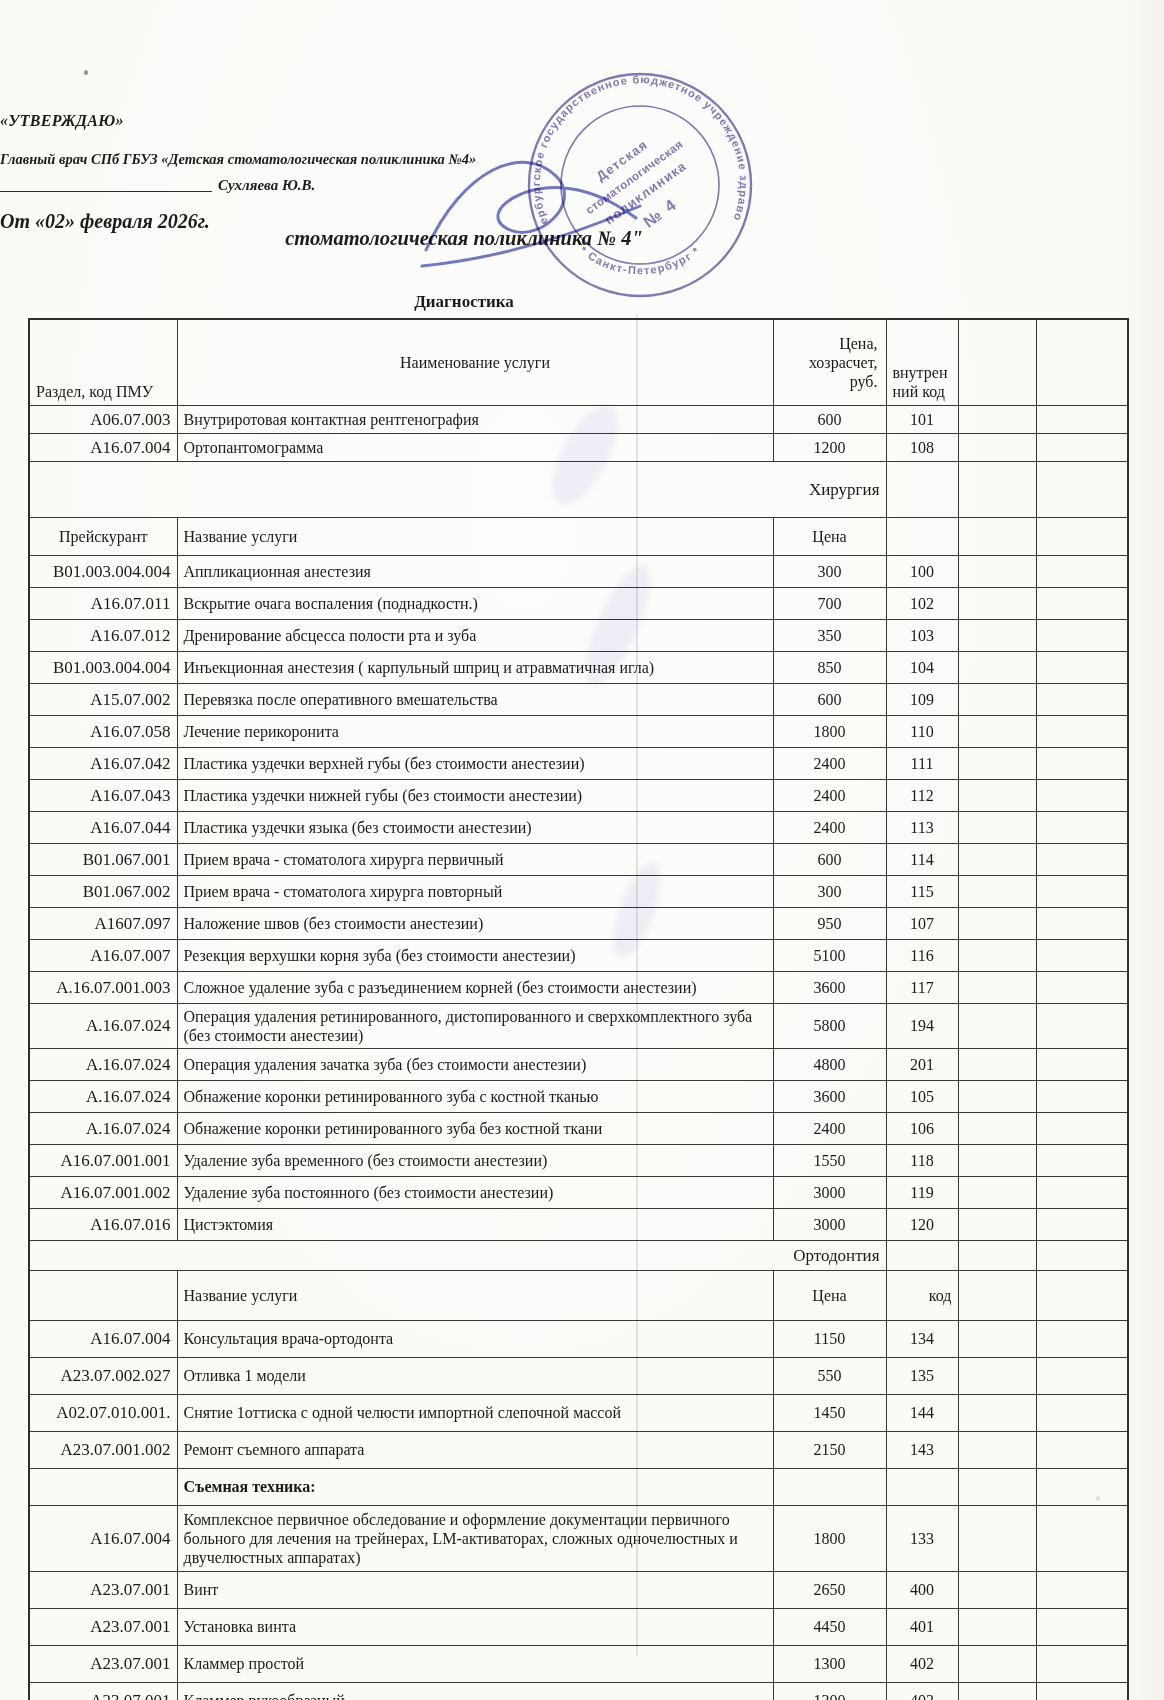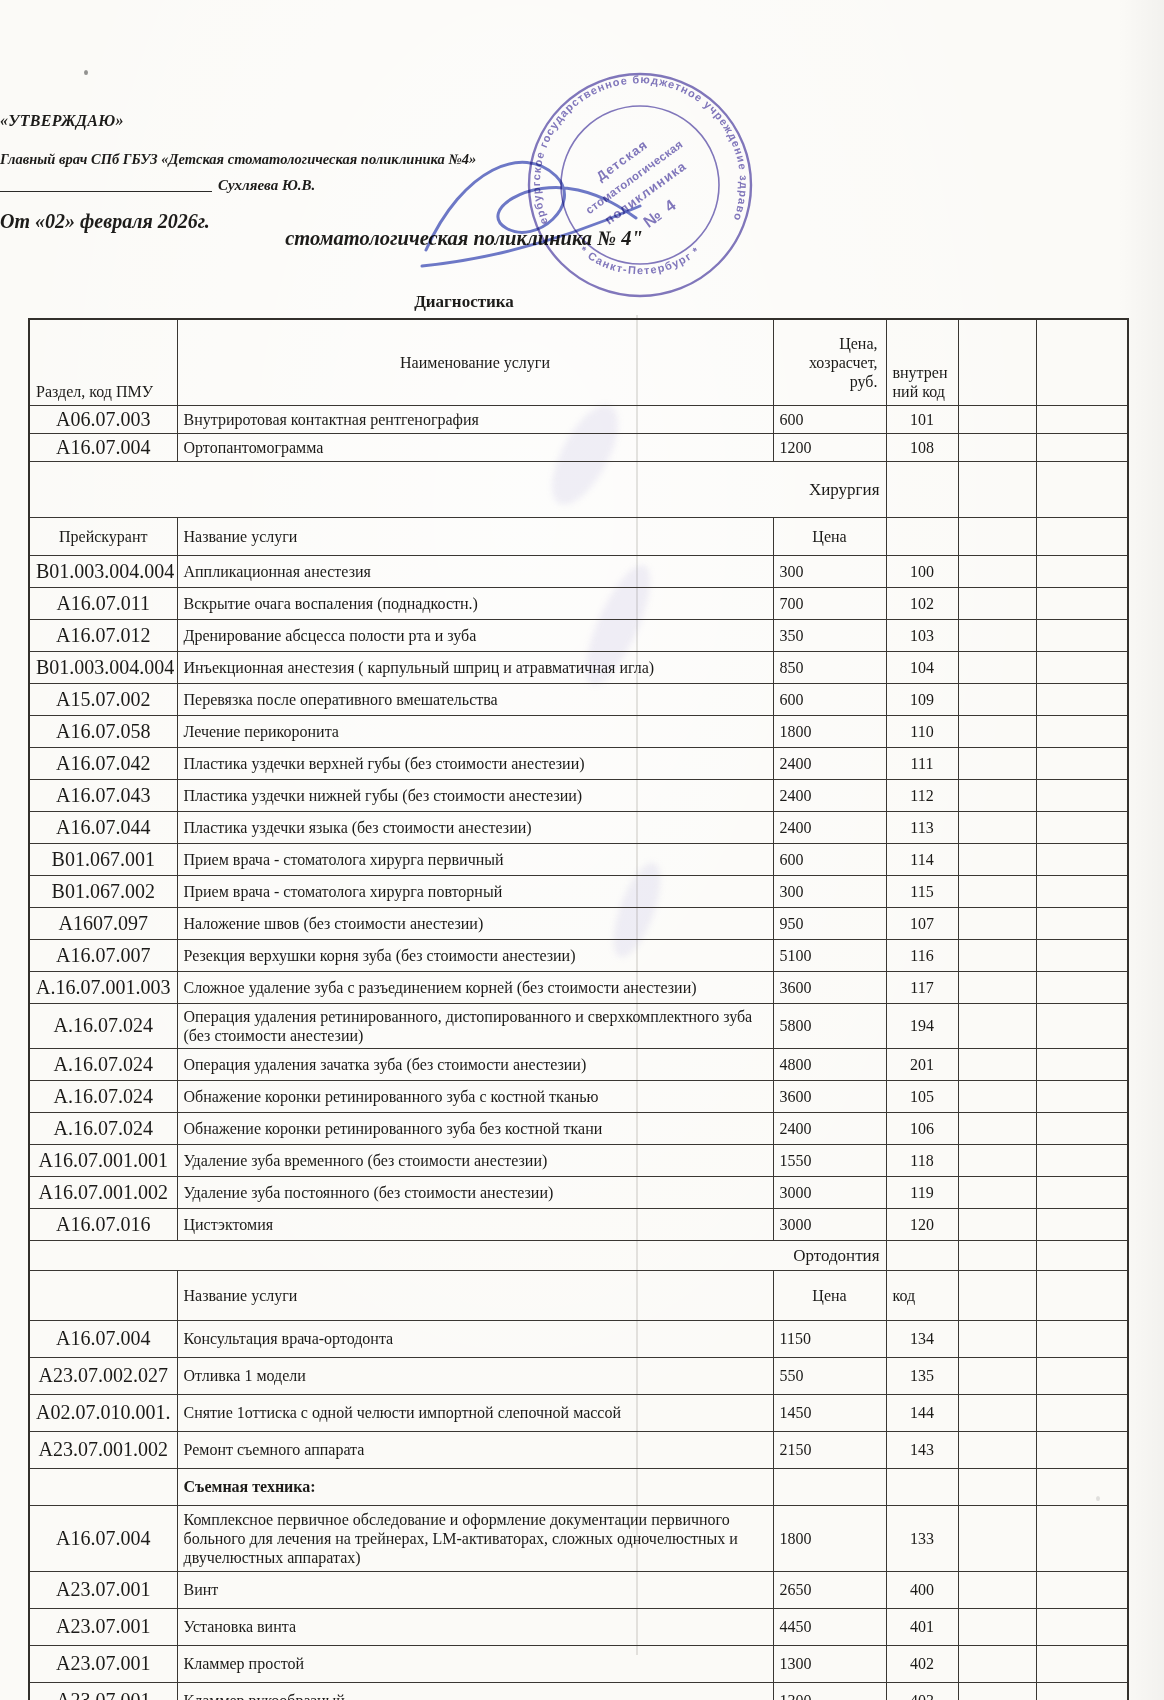--- a/index.html
+++ b/index.html
@@ -35,32 +35,32 @@
   tr.hdr0{height:86px;}
   tr.hdr0 .h-code{vertical-align:bottom; padding-bottom:4px;margin-left:44px;}
   tr.hdr0 .h-name{text-align:center;}
   tr.hdr0 .h-price{text-align:right; padding:2px 8px;margin-left:43px;}
   tr.hdr0 .h-int{text-align:left; vertical-align:bottom; padding-bottom:4px;}
   tr.hdr1{height:38px;}
   tr.hdr1 .h-code{text-align:center;}
   tr.hdr1 .h-price{text-align:center;}
   tr.hdr2{height:50px;}
   tr.hdr2 .h-price{text-align:center;}
-  tr.hdr2 .h-int{text-align:left;}
+  tr.hdr2 .h-int{text-align:right;}
   
   tr.band .band-cell{text-align:right; font-weight:normal; font-size:17px;}
   tr.band1{height:56px;}
   tr.band2{height:30px;}
   
   tr.s0 td{height:23px; padding-top:2px; padding-bottom:2px;}
   tr.s1 td{height:25px; padding-top:3px; padding-bottom:3px;}
   tr.s2 td{height:28px; padding-top:4px; padding-bottom:4px;}
-  .c-code{text-align:center; font-size:20px;}
+  .c-code{text-align:right; font-size:17px;}
   .c-name{text-align:left;}
-  .c-price{}
+  .c-price{text-align:center;}
   .c-int{text-align:center;}
   td.b{font-weight:bold;margin-left:7px;}
   
   .stamp{position:absolute; left:515px; top:55px; width:250px; height:260px; mix-blend-mode:multiply; opacity:.85;}
   .stamp .ring-outer{fill:none; stroke:#6c60b4; stroke-width:2.4;}
   .stamp .ring-inner{fill:none; stroke:#6c60b4; stroke-width:1.6;}
   .stamp text{fill:#6c60b4; font-family:"Liberation Sans","DejaVu Sans",sans-serif; font-weight:bold;}
   .stamp .ring-text{font-size:11px; letter-spacing:1.1px;}
   .stamp .ring-text-sm{font-size:11px; letter-spacing:1.4px;}
   .stamp .ctr{text-anchor:middle; font-size:13px; letter-spacing:1.2px;}

